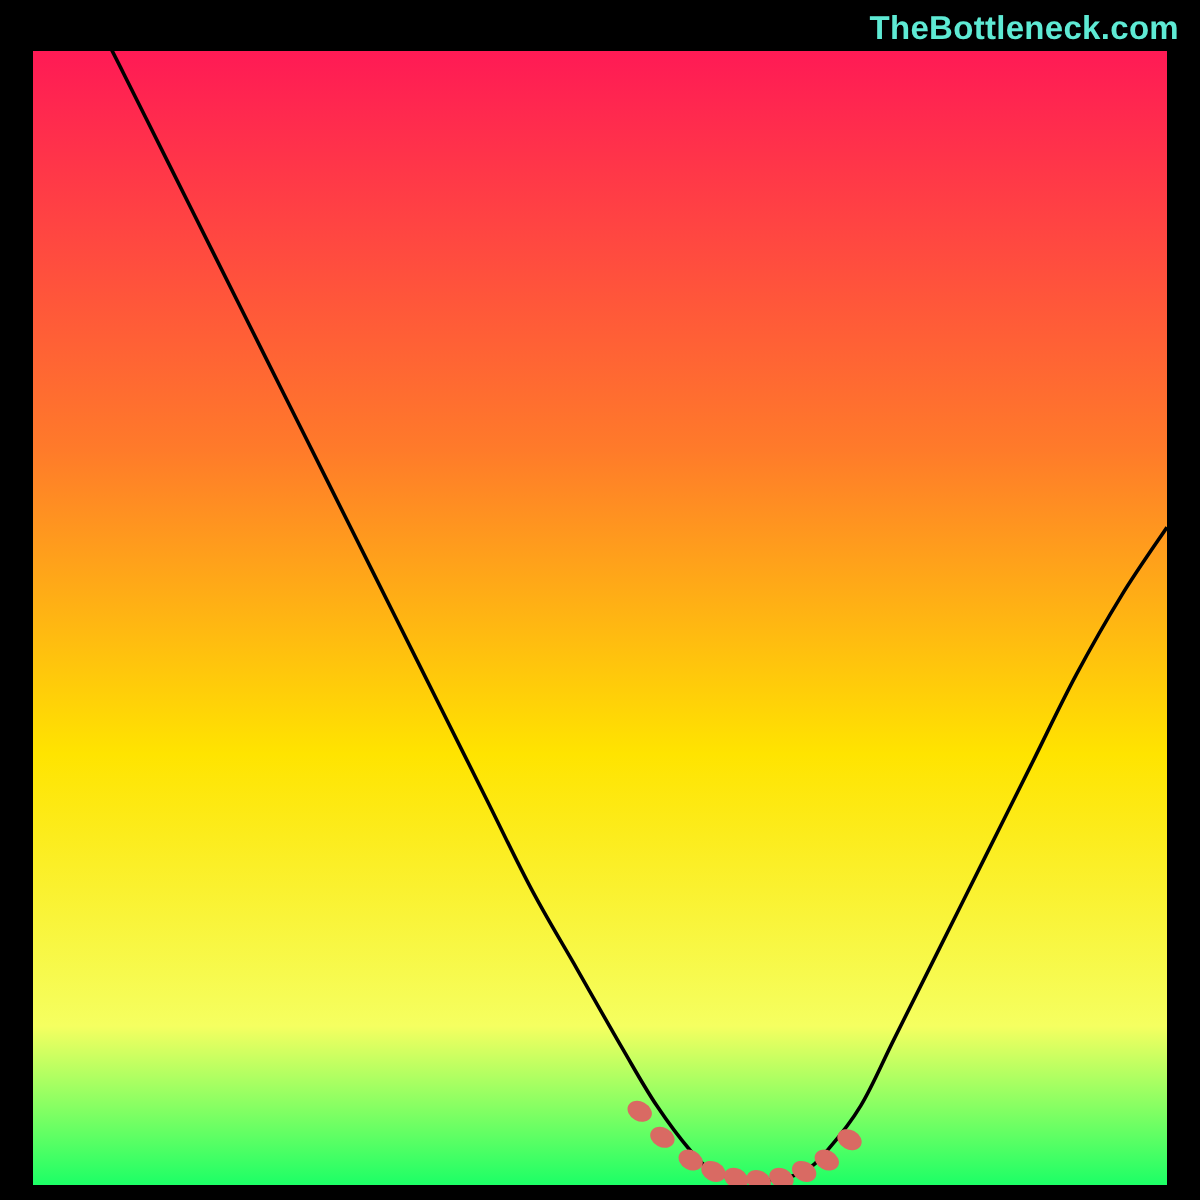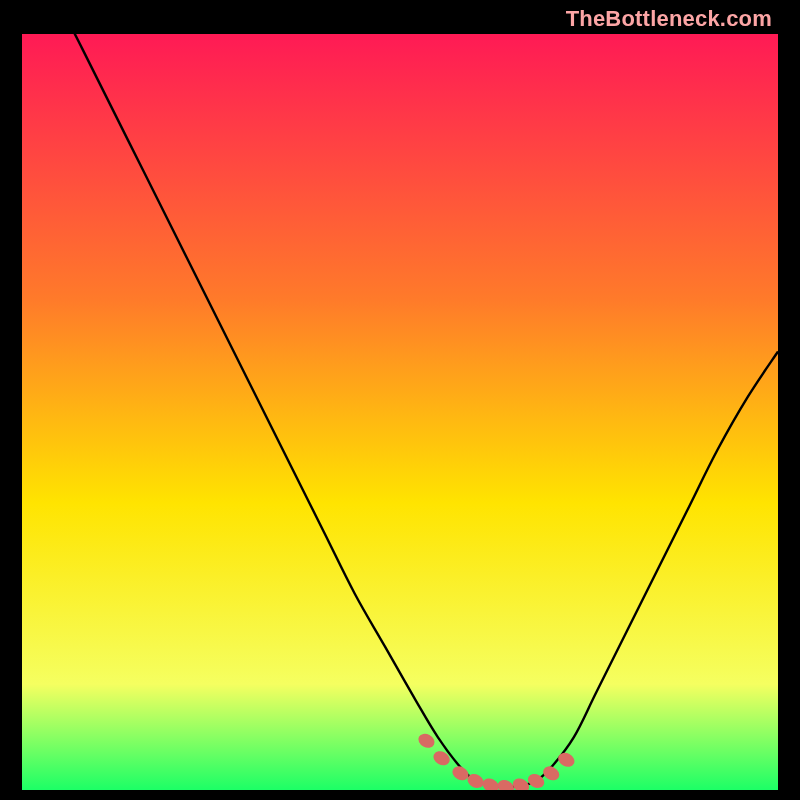--- a/index.html
+++ b/index.html
@@ -13,22 +13,22 @@
   }
   .stage {
     position: relative;
     width: 800px;
     height: 800px;
     background: #000;
   }
   .watermark {
     position: absolute;
     top: 6px;
-    right: 28px;
-    color: #fca5a5;
+    right: 14px;
+    color: #5eead4;
     font-size: 22px;
     font-weight: 600;
     letter-spacing: 0.2px;
     user-select: none;
   }
   .plot {
     position: absolute;
     left: 22px;
     top: 34px;
     width: 756px;

